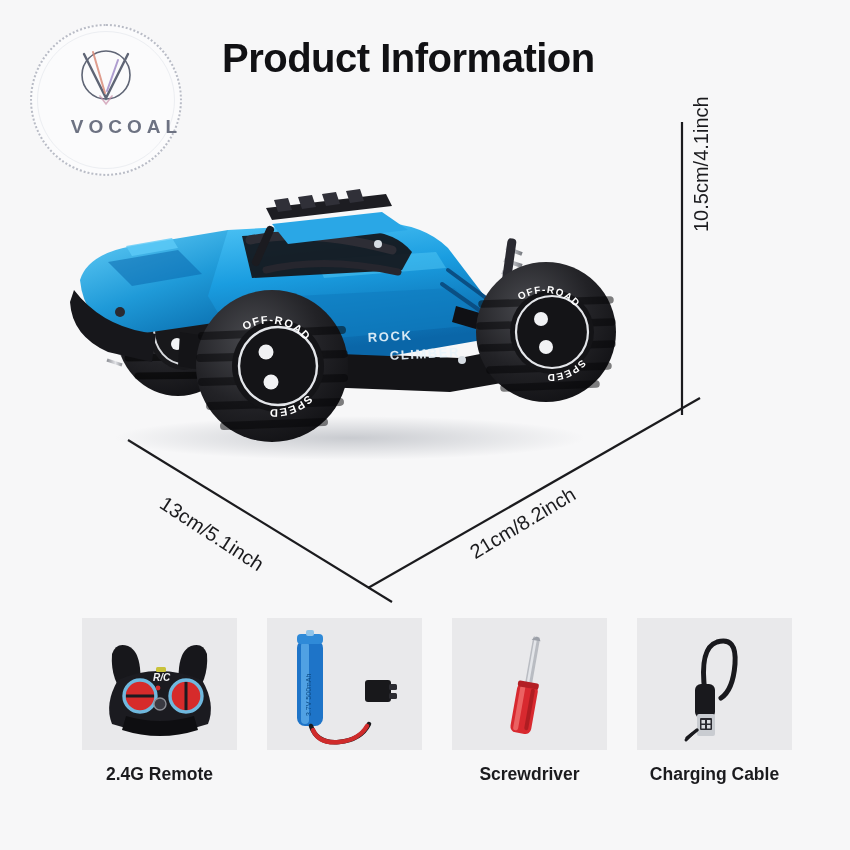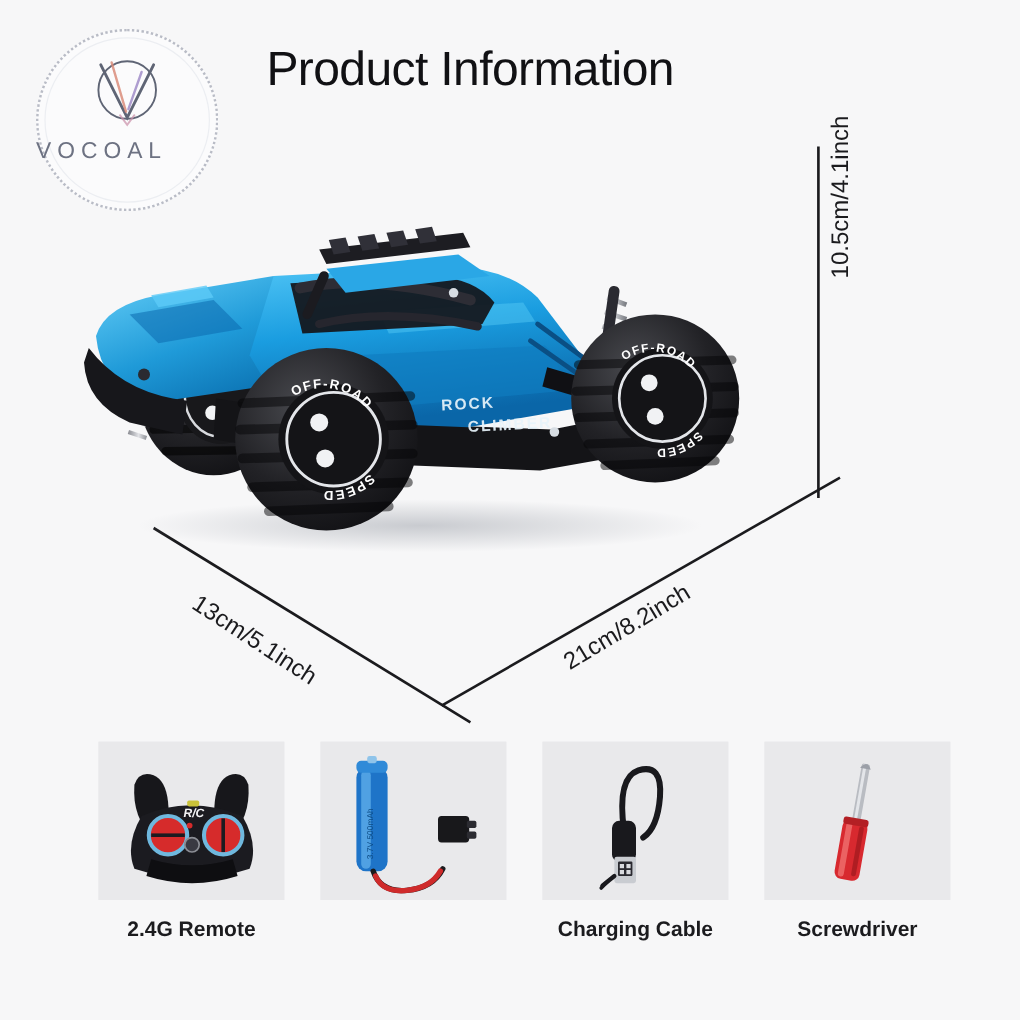--- a/index.html
+++ b/index.html
@@ -30,27 +30,27 @@
     content: ""; position: absolute; inset: 5px;
     border-radius: 50%;
     border: 1px solid #eceef2;
   }
   .logo-mark {
     position: absolute; left: 44px; top: 22px;
     width: 64px; height: 62px;
   }
   .logo-text {
     position: absolute; left: 0; right: 0; top: 92px;
-    text-align: left;
+    text-align: right;
     font-size: 19px; letter-spacing: 5px;
-    color: #6d7282; font-weight: 400;
+    color: #6d7282; font-weight: 700;
   }
   .page-title {
     position: absolute; left: 222px; top: 36px;
-    font-size: 40px; font-weight: normal;
+    font-size: 40px; font-weight: bold;
     letter-spacing: -0.5px;
     color: #111114;
   }
 
   
   .product-stage {
     position: absolute; left: 0; top: 110px;
     width: 850px; height: 500px;
   }
   .dim-svg { position: absolute; left: 0; top: 0; }
@@ -313,47 +313,47 @@
           <rect x="122" y="66" width="8" height="6" rx="1.5" fill="#2b2b31"></rect>
           <rect x="122" y="75" width="8" height="6" rx="1.5" fill="#2b2b31"></rect>
         </svg>
       </div>
     </div>
 
     <div class="acc-item">
       <div class="acc-photo">
         <svg width="155" height="132" viewBox="0 0 155 132">
           <rect width="155" height="132" fill="#e9e9eb"></rect>
+          <g transform="rotate(10 77 66)">
+            <rect x="73" y="18" width="7" height="52" rx="2" fill="#b9bcc2"></rect>
+            <rect x="74.5" y="18" width="2.5" height="52" fill="#e3e5e9"></rect>
+            <path d="M72 22 q5 -8 9 0 Z" fill="#9ca0a8"></path>
+            <rect x="66" y="66" width="21" height="50" rx="6" fill="#d8292f"></rect>
+            <rect x="69" y="68" width="5" height="46" rx="2.5" fill="#f0706f" opacity="0.8"></rect>
+            <rect x="80" y="70" width="4" height="42" rx="2" fill="#8e1418" opacity="0.55"></rect>
+            <rect x="66" y="64" width="21" height="6" rx="2" fill="#b31f24"></rect>
+          </g>
+        </svg>
+      </div>
+      <div class="acc-label">Screwdriver</div>
+    </div>
+
+    <div class="acc-item">
+      <div class="acc-photo">
+        <svg width="155" height="132" viewBox="0 0 155 132">
+          <rect width="155" height="132" fill="#e9e9eb"></rect>
           <path d="M68 74 q-6 -44 12 -50 q20 -6 18 22 q-2 26 -14 34" stroke="#19191d" stroke-width="5" fill="none" stroke-linecap="round"></path>
           <rect x="58" y="66" width="20" height="34" rx="6" fill="#19191d"></rect>
           <rect x="60" y="96" width="18" height="22" rx="2" fill="#c9ccd1"></rect>
           <rect x="63" y="100" width="12" height="12" rx="1" fill="#2a2a30"></rect>
           <rect x="64.5" y="102" width="3.5" height="3.5" fill="#d9dbdf"></rect>
           <rect x="70" y="102" width="3.5" height="3.5" fill="#d9dbdf"></rect>
           <rect x="64.5" y="107" width="3.5" height="3.5" fill="#d9dbdf"></rect>
           <rect x="70" y="107" width="3.5" height="3.5" fill="#d9dbdf"></rect>
           <path d="M60 112 l-10 8" stroke="#19191d" stroke-width="3.5" stroke-linecap="round"></path>
           <path d="M55 116 l-6 6" stroke="#19191d" stroke-width="3" stroke-linecap="round"></path>
         </svg>
       </div>
       <div class="acc-label">Charging Cable</div>
     </div>
 
-    <div class="acc-item">
-      <div class="acc-photo">
-        <svg width="155" height="132" viewBox="0 0 155 132">
-          <rect width="155" height="132" fill="#e9e9eb"></rect>
-          <g transform="rotate(10 77 66)">
-            <rect x="73" y="18" width="7" height="52" rx="2" fill="#b9bcc2"></rect>
-            <rect x="74.5" y="18" width="2.5" height="52" fill="#e3e5e9"></rect>
-            <path d="M72 22 q5 -8 9 0 Z" fill="#9ca0a8"></path>
-            <rect x="66" y="66" width="21" height="50" rx="6" fill="#d8292f"></rect>
-            <rect x="69" y="68" width="5" height="46" rx="2.5" fill="#f0706f" opacity="0.8"></rect>
-            <rect x="80" y="70" width="4" height="42" rx="2" fill="#8e1418" opacity="0.55"></rect>
-            <rect x="66" y="64" width="21" height="6" rx="2" fill="#b31f24"></rect>
-          </g>
-        </svg>
-      </div>
-      <div class="acc-label">Screwdriver</div>
-    </div>
-
   </div>
 </div>
 
 </body></html>

